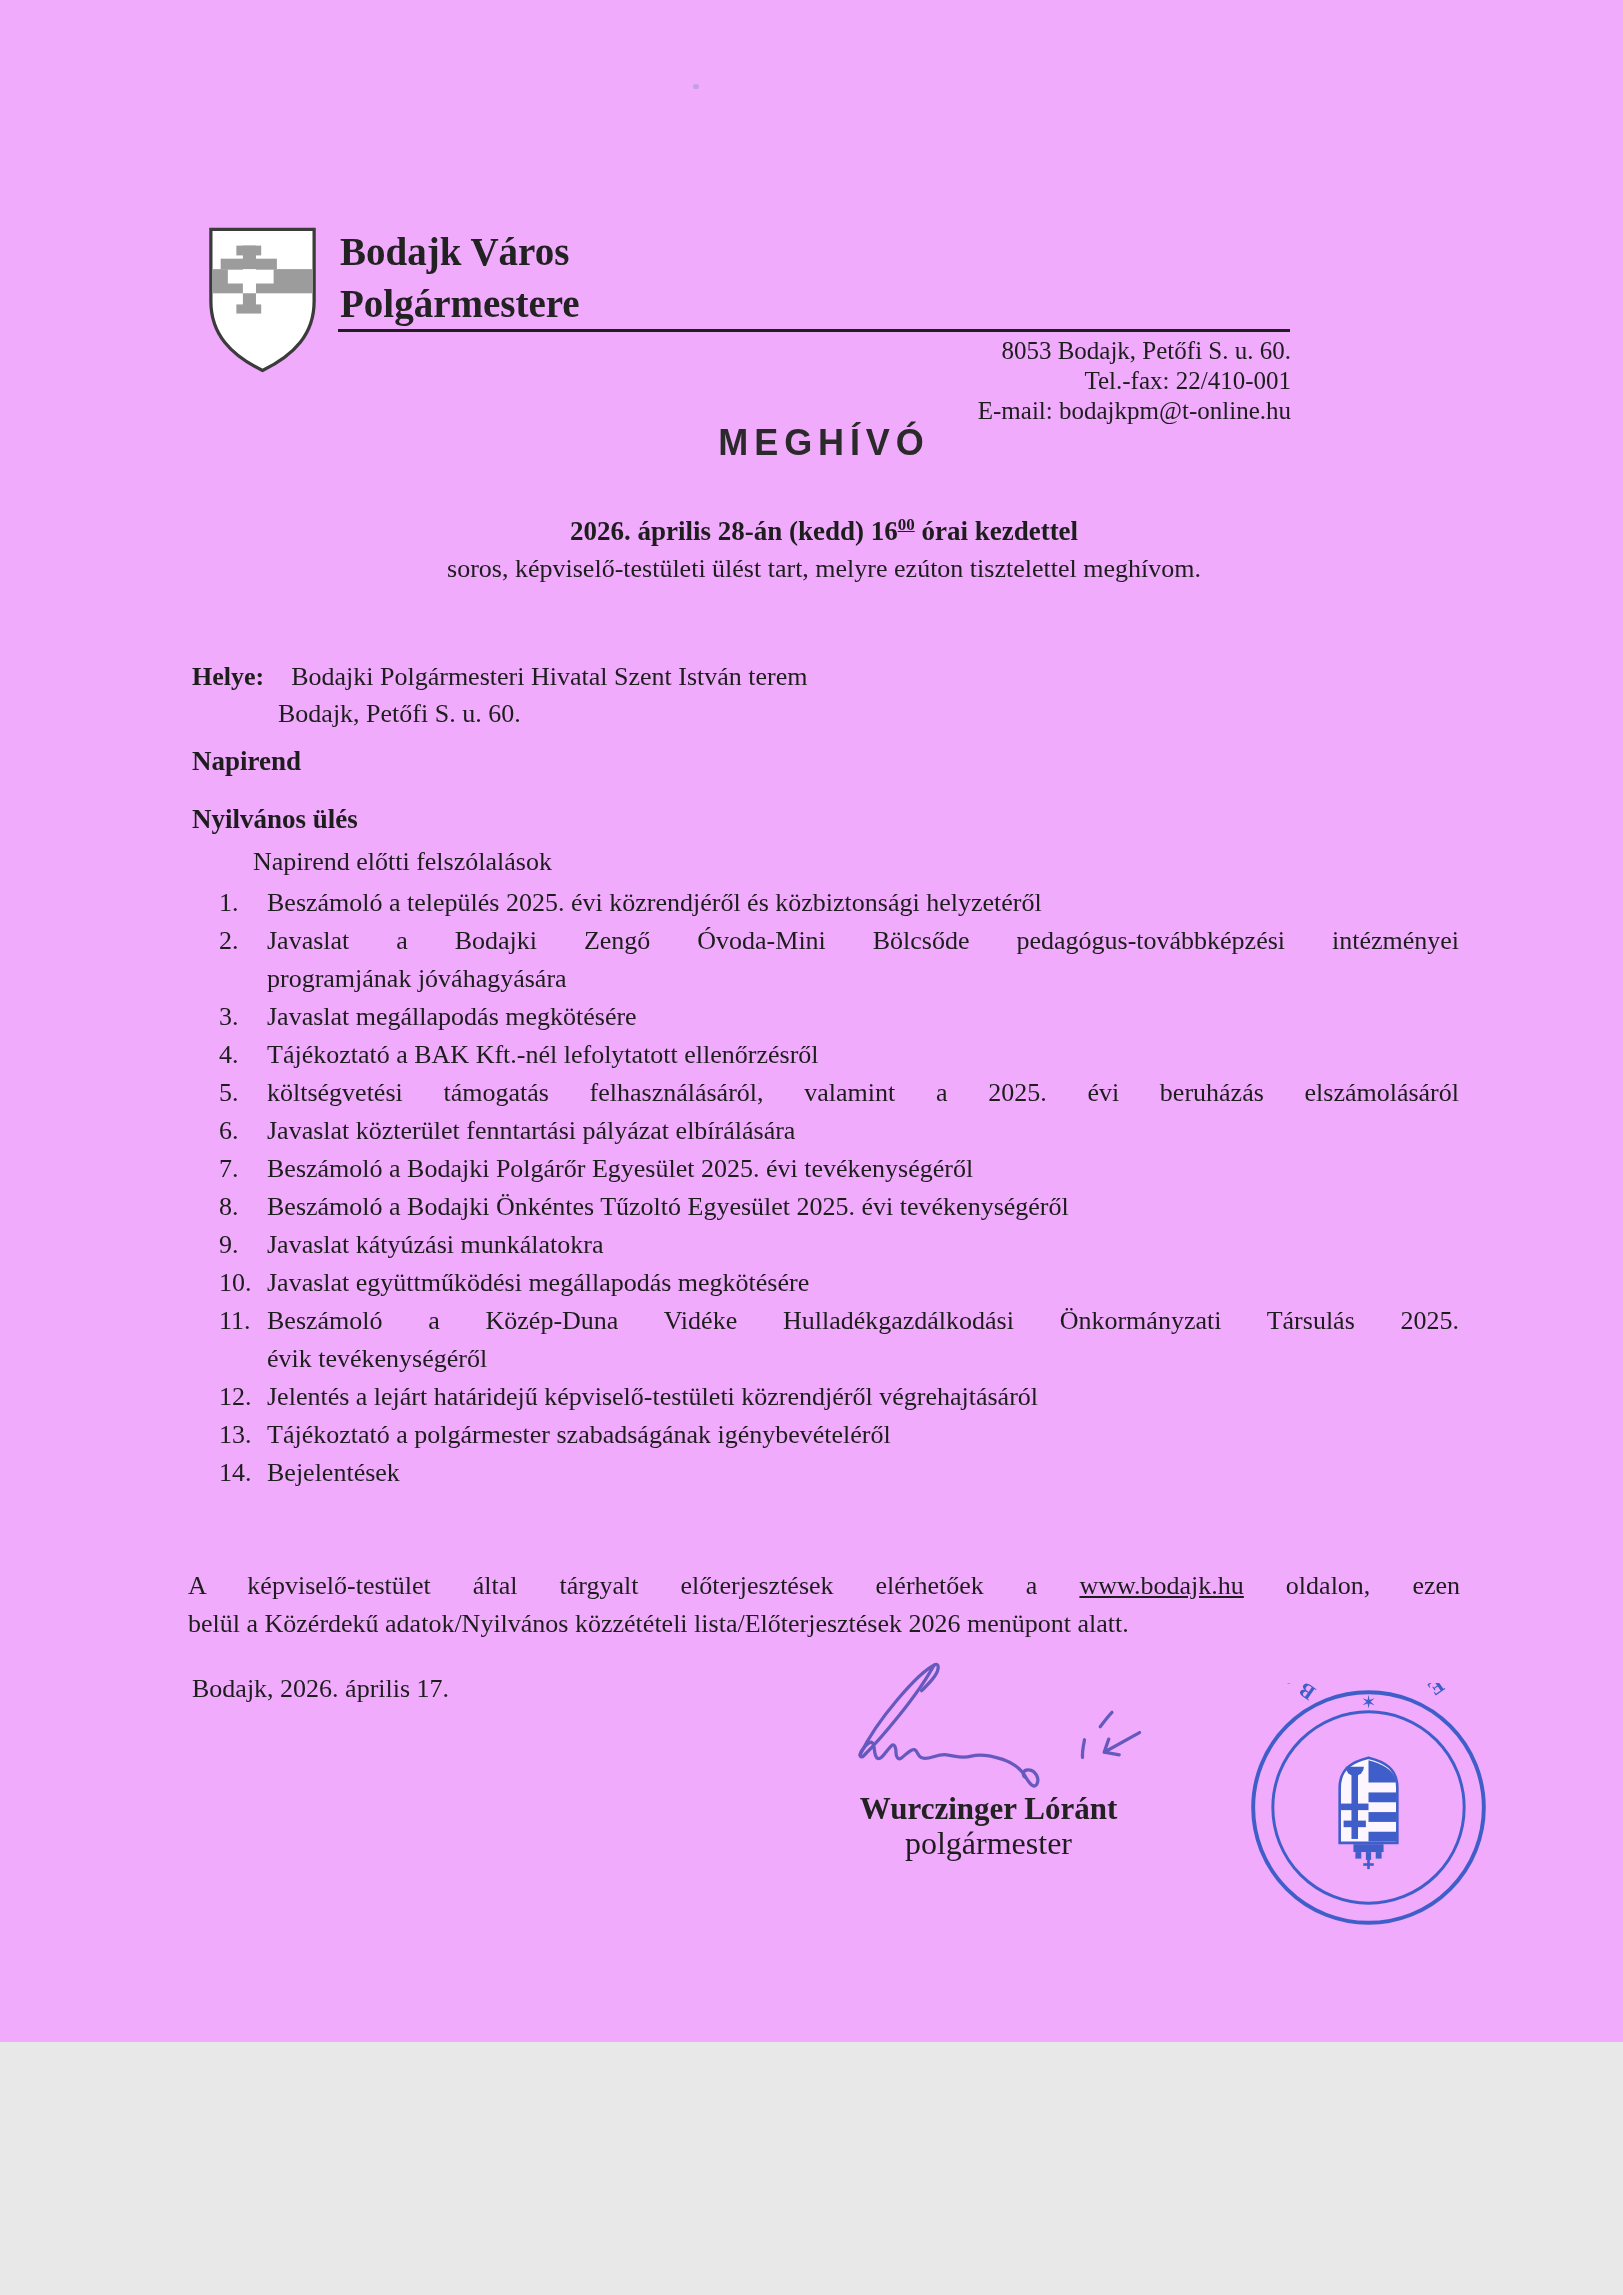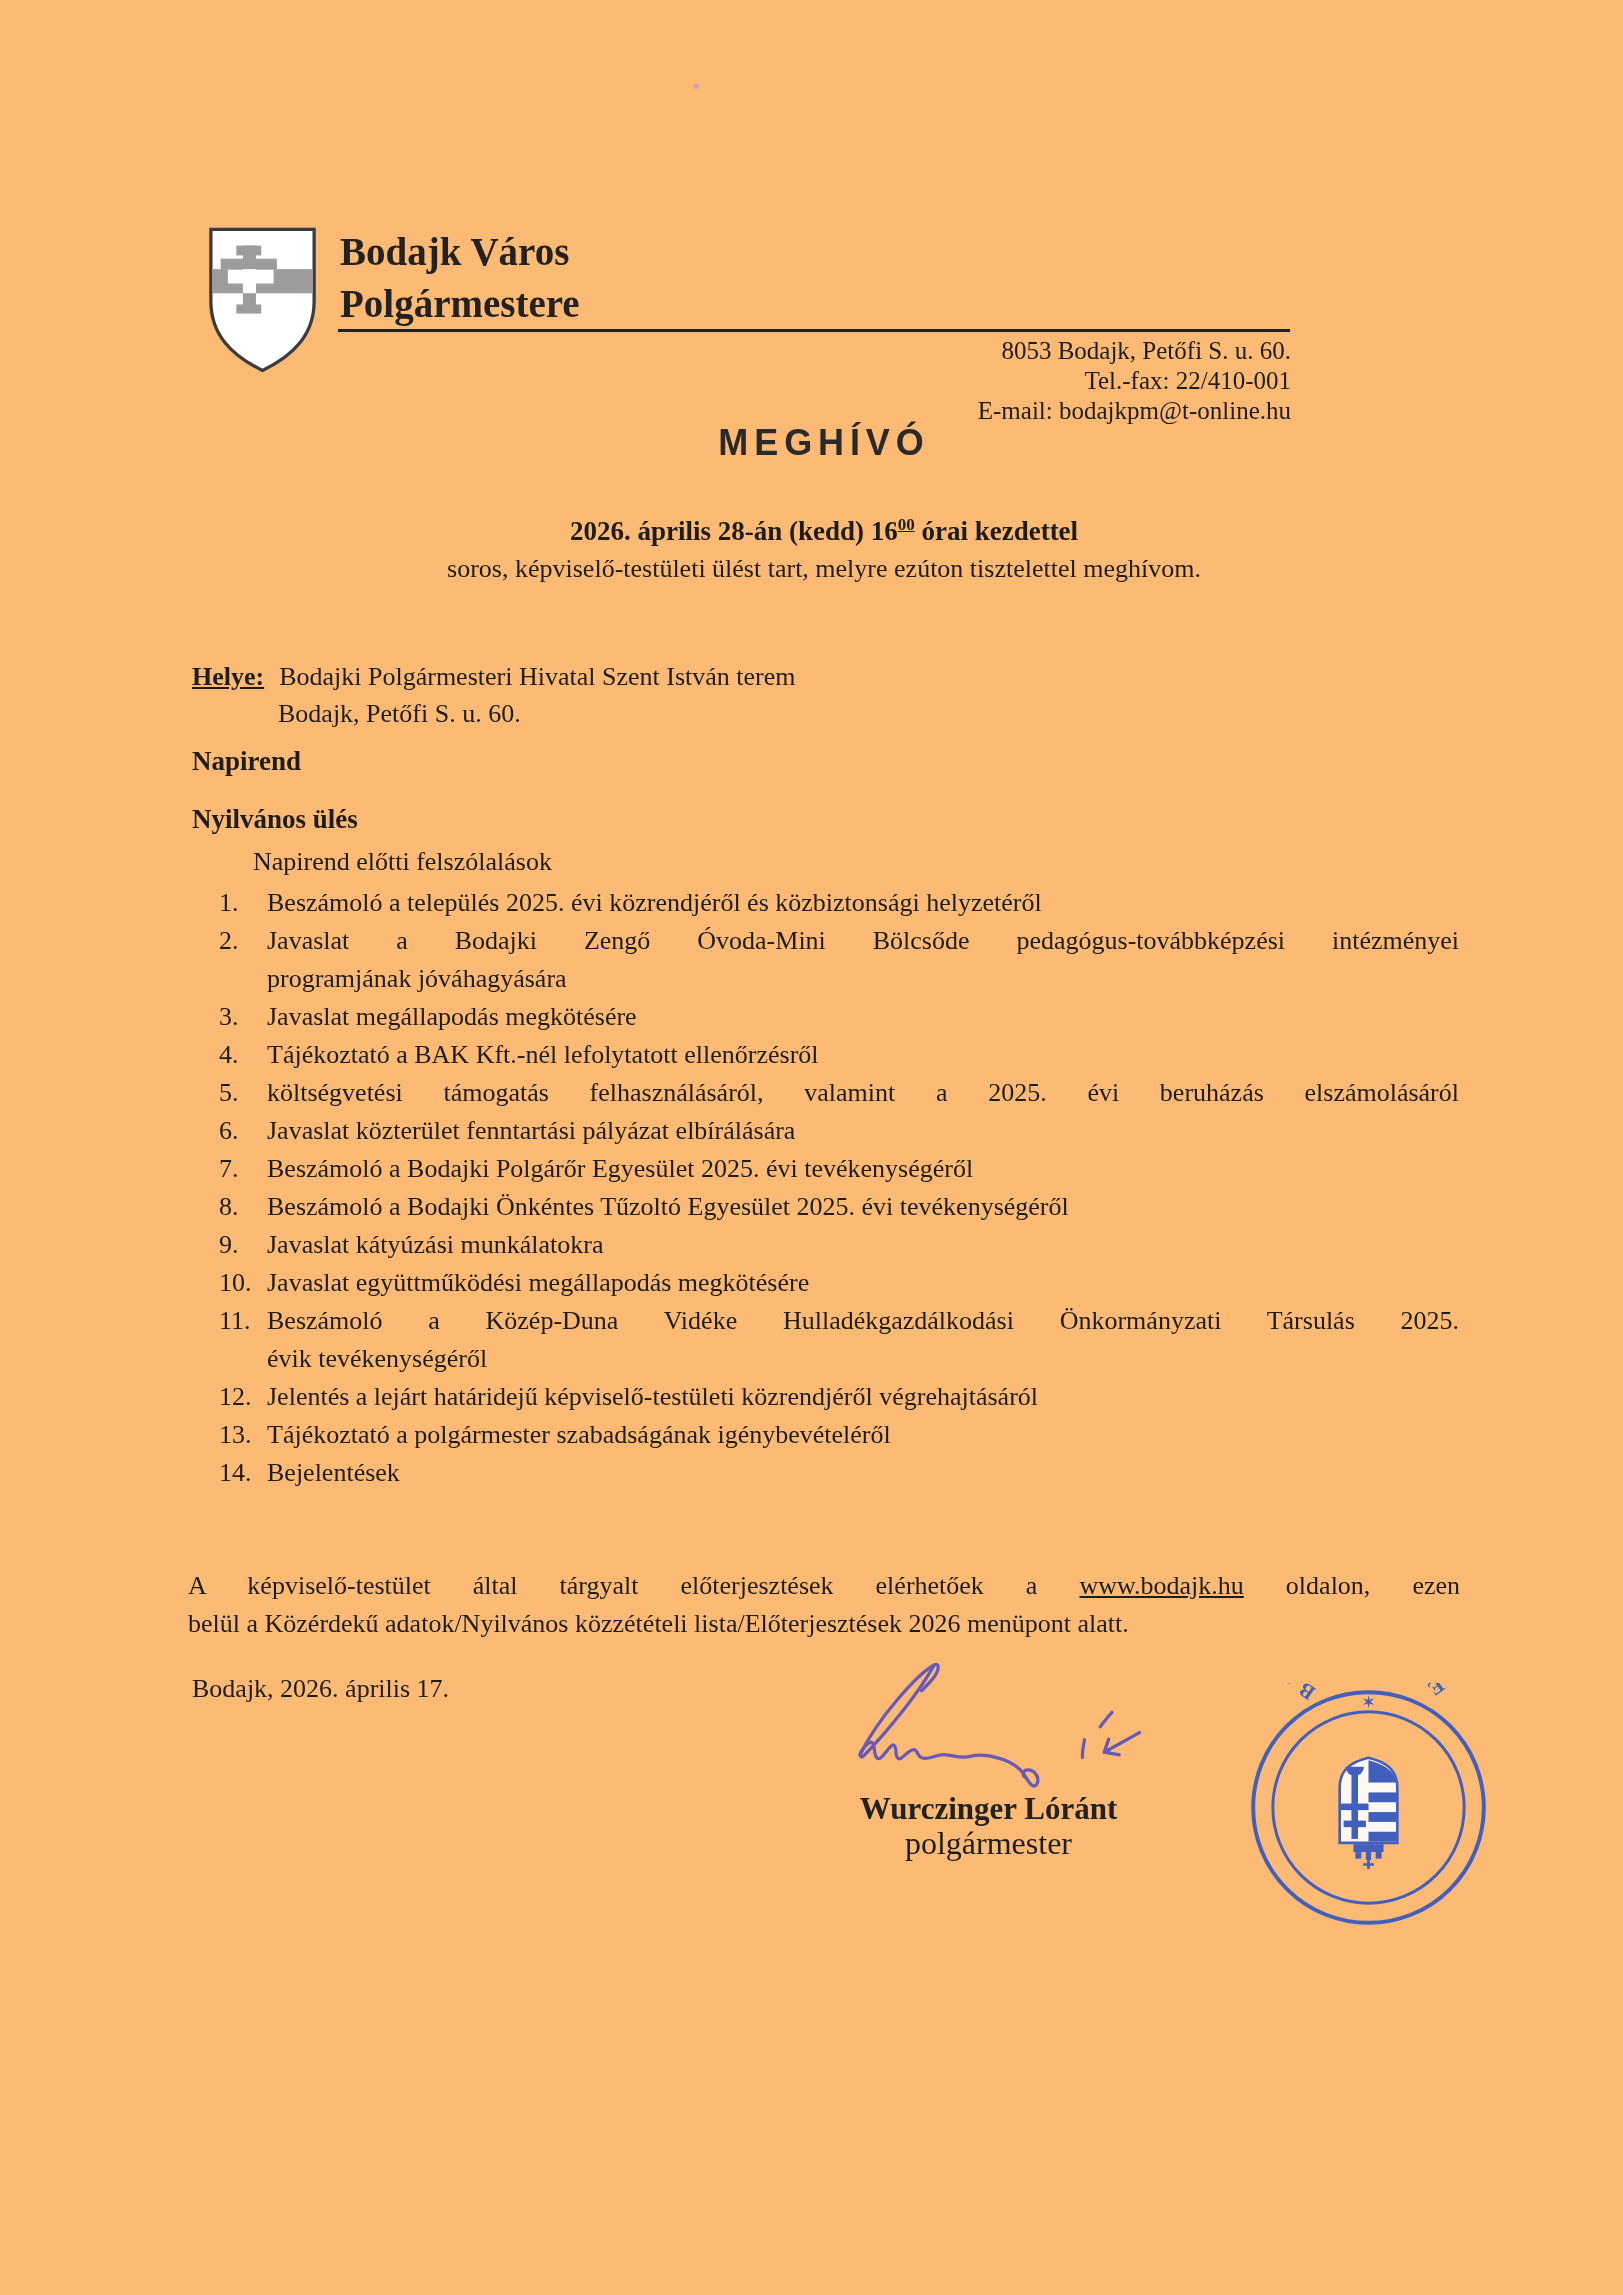--- a/index.html
+++ b/index.html
@@ -1,35 +1,35 @@
 <!DOCTYPE html>
 <html style="font-size:10.5px"><head>
 <meta charset="utf-8">
 <style>
   html,body{margin:0;padding:0;background:#e8e8e8;}
   .page{
-    position:relative;width:1623px;height:2295px;background:#fdba74;
+    position:relative;width:1623px;height:2042px;background:#f0abfc;
     font-family:"Liberation Serif","DejaVu Serif",serif;color:#1d1d1d;
     overflow:hidden;
   }
   .abs{position:absolute;}
   
   .org{left:340px;top:226px;font-size:39px;font-weight:bold;line-height:52px;color:#222;}
   .rule{left:338px;top:329px;width:952px;height:2.6px;background:#1f1f1f;}
   .contact{left:766px;top:336px;width:525px;text-align:right;font-size:25px;line-height:30px;}
   
   .title{left:188px;top:422px;width:1272px;text-align:center;
          font-family:"Liberation Sans","DejaVu Sans",sans-serif;
          font-size:36px;font-weight:bold;letter-spacing:5.9px;color:#2a2a2a;}
   .intro{left:188px;top:506px;width:1272px;text-align:center;font-size:26px;line-height:37px;}
   .intro .l2{font-weight:bold;font-size:27px;}
   .intro sup{font-size:17px;text-decoration:underline;}
   
   .helye{left:192px;top:658px;font-size:26px;line-height:37px;}
-  .helye .lbl{font-weight:bold;margin-right:15px;text-decoration:underline;}
+  .helye .lbl{font-weight:bold;margin-right:27px;}
   .helye .ind{margin-left:86px;}
   .napirend{left:192px;top:746px;font-size:27px;font-weight:bold;}
   .nyilvanos{left:192px;top:804px;font-size:27px;font-weight:bold;}
   .preagenda{left:253px;top:847px;font-size:26px;}
   
   .agenda{left:219px;top:884px;width:1240px;font-size:26px;}
   .agenda-item{display:flex;}
   .agenda-item .num{flex:0 0 48px;line-height:38px;}
   .agenda-item .txt{width:1193px;line-height:38px;}
   .jline{text-align:justify;text-align-last:justify;}

